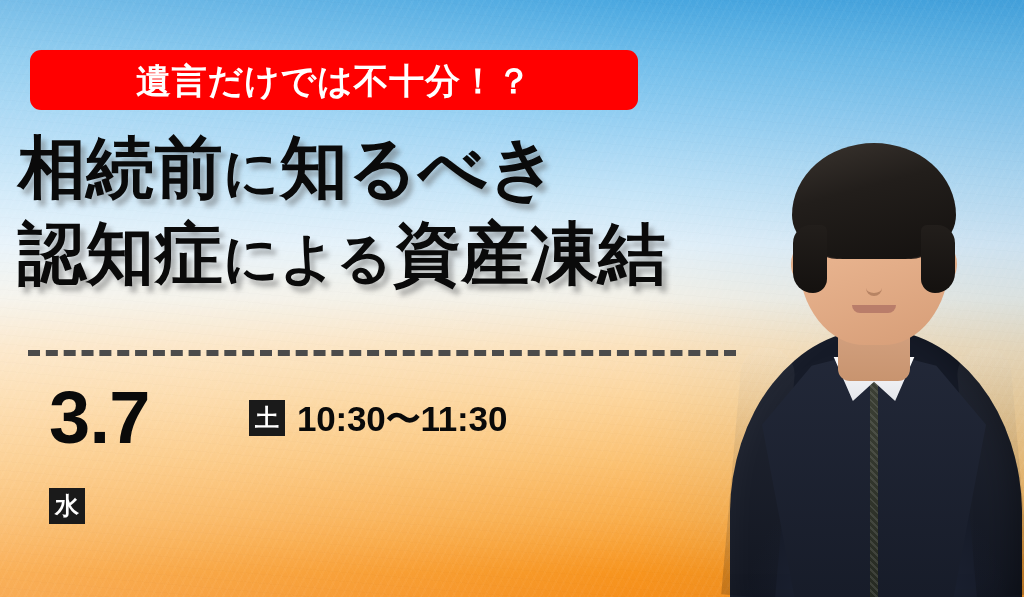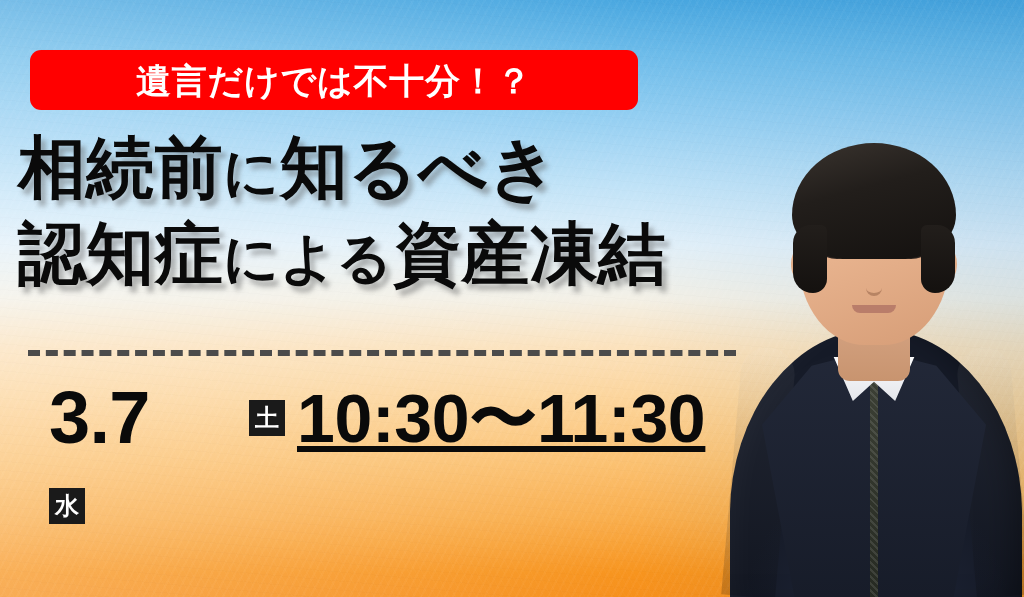--- a/index.html
+++ b/index.html
@@ -319,26 +319,25 @@
     font-size: 24px;
     font-weight: 700;
     display: flex;
     align-items: center;
     justify-content: center;
     margin-right: 12px;
     flex: 0 0 auto;
   }
   .date-time {
     color: #0a0a0a;
-    font-size: 68px;
+    font-size: 35px;
     font-weight: 700;
     line-height: 1;
     white-space: nowrap;
     letter-spacing: -0.005em;
-    text-decoration: underline;
   }
 </style>
 </head>
 <body>
 
 <div id="banner">
 
   <div class="bg-gradient"></div>
   <div class="bg-texture"></div>
 

